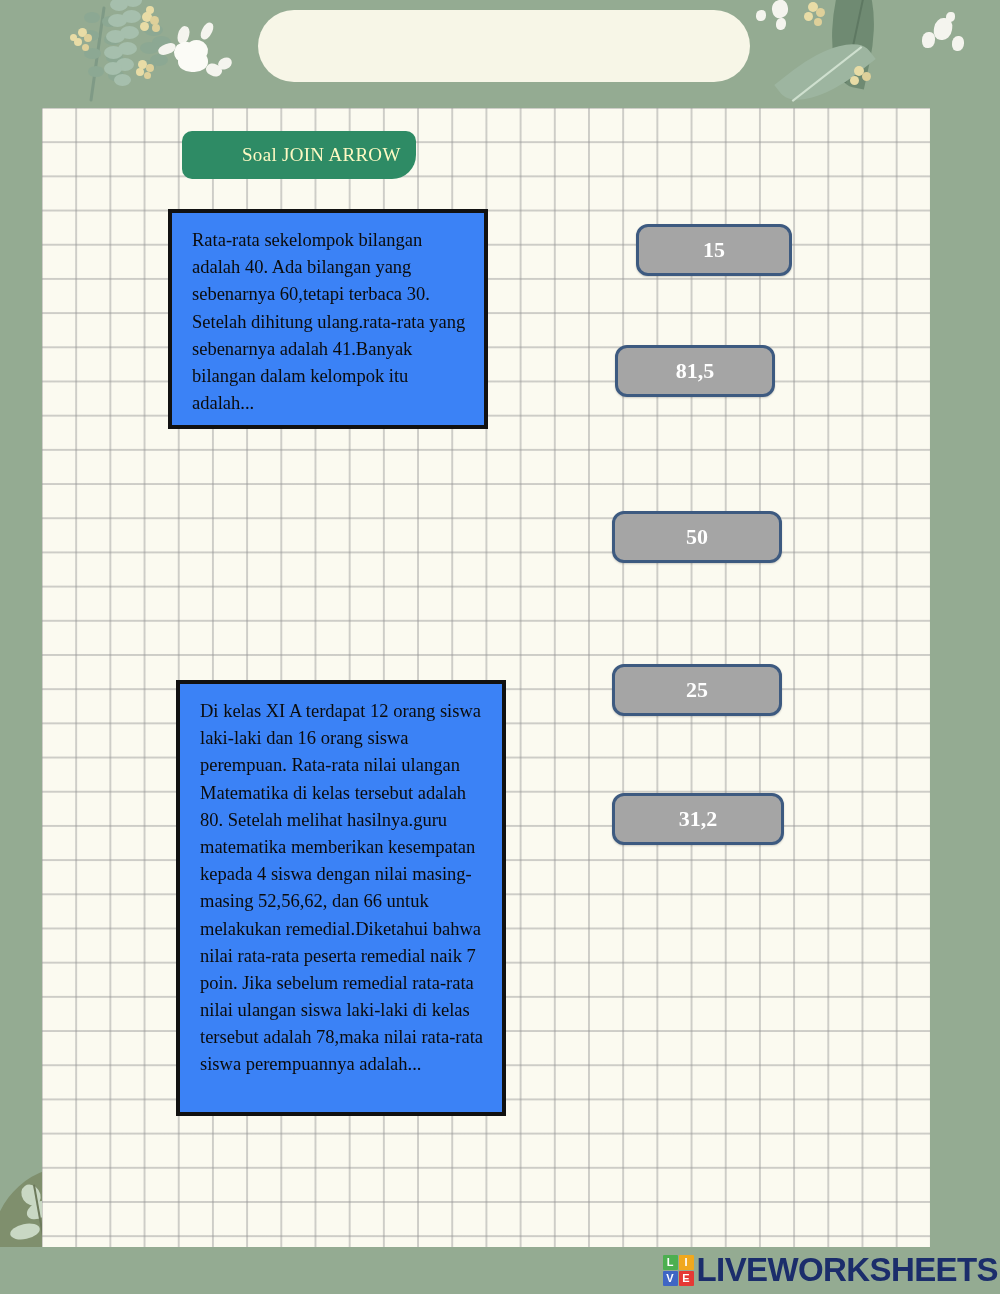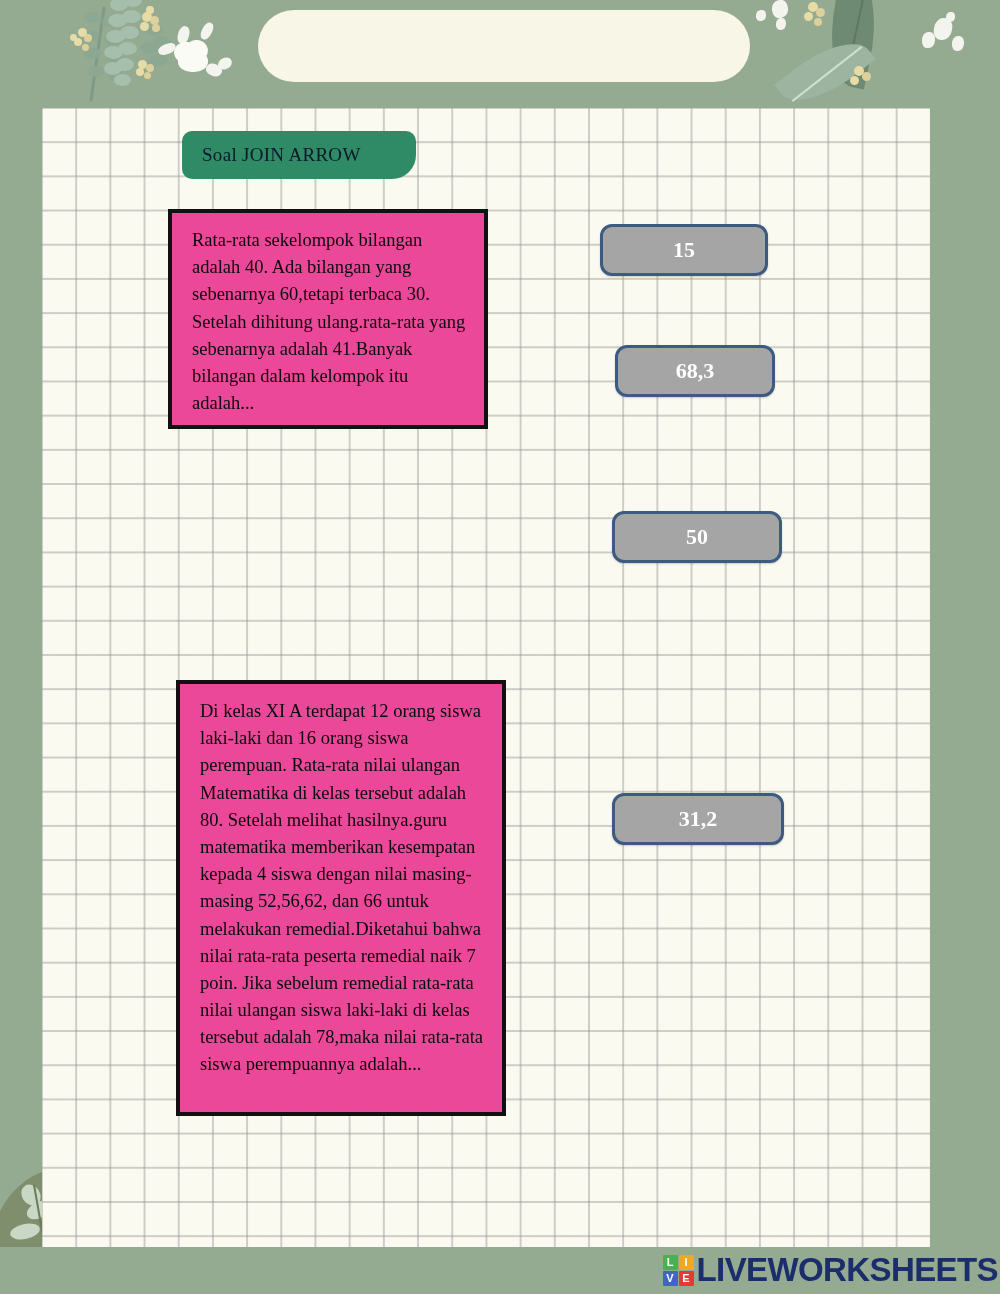--- a/index.html
+++ b/index.html
@@ -110,33 +110,33 @@
 
   
   .soal-banner {
     position: absolute;
     left: 182px;
     top: 131px;
     width: 234px;
     height: 48px;
     background: #2e8b65;
     border-radius: 10px 10px 24px 10px;
-    color: #0f172a;
+    color: #fef9c3;
     font-size: 19px;
     display: flex;
     align-items: center;
-    padding-left: 20px;
+    padding-left: 60px;
     box-sizing: border-box;
     letter-spacing: 0.3px;
   }
 
   
   .qbox {
     position: absolute;
-    background: #ec4899;
+    background: #3b82f6;
     border: 4px solid #111111;
     box-sizing: border-box;
     font-size: 18.5px;
     line-height: 1.47;
     color: #0b0b0b;
     padding: 14px 16px 14px 20px;
   }
   #q1 { left: 168px; top: 209px;  width: 320px; height: 220px; }
   #q2 { left: 176px; top: 477px;  width: 320px; height: 179px; }
   #q3 { left: 176px; top: 680px;  width: 330px; height: 436px; }
@@ -149,21 +149,21 @@
     border-radius: 12px;
     box-sizing: border-box;
     color: #ffffff;
     font-weight: bold;
     font-size: 22px;
     display: flex;
     align-items: center;
     justify-content: center;
     box-shadow: 0 1px 2px rgba(0,0,0,0.18);
   }
-  #a1 { left: 600px; top: 224px; width: 168px; height: 52px; }
+  #a1 { left: 636px; top: 224px; width: 156px; height: 52px; }
   #a2 { left: 615px; top: 345px; width: 160px; height: 52px; }
   #a3 { left: 612px; top: 511px; width: 170px; height: 52px; }
   #a4 { left: 612px; top: 664px; width: 170px; height: 52px; }
   #a5 { left: 612px; top: 793px; width: 172px; height: 52px; }
 
   
   .footer {
     position: absolute;
     left: 0;
     top: 1247px;
@@ -311,22 +311,23 @@
   <div class="title-pill"></div>
 
   <div class="sheet"></div>
 
   <div class="soal-banner">Soal JOIN ARROW</div>
 
   <div class="qbox" id="q1">Rata-rata sekelompok bilangan adalah 40. Ada bilangan yang sebenarnya 60,tetapi terbaca 30. Setelah dihitung ulang.rata-rata yang sebenarnya adalah 41.Banyak bilangan dalam kelompok itu adalah...</div>
   <div class="qbox" id="q3">Di kelas XI A terdapat 12 orang siswa laki-laki dan 16 orang siswa perempuan. Rata-rata nilai ulangan Matematika di kelas tersebut adalah 80. Setelah melihat hasilnya.guru matematika memberikan kesempatan kepada 4 siswa dengan nilai masing-masing 52,56,62, dan 66 untuk melakukan remedial.Diketahui bahwa nilai rata-rata peserta remedial naik 7 poin. Jika sebelum remedial rata-rata nilai ulangan siswa laki-laki di kelas tersebut adalah 78,maka nilai rata-rata siswa perempuannya adalah...</div>
 
   <div class="abtn" id="a1">15</div>
-  <div class="abtn" id="a2">68,3</div>
+  <div class="abtn" id="a2">81,5</div>
   <div class="abtn" id="a3">50</div>
+  <div class="abtn" id="a4">25</div>
   <div class="abtn" id="a5">31,2</div>
 
   <div class="footer"></div>
   <div class="lw-logo">
     <div class="lw-squares">
       <div class="lw-sq" style="background:#4caf50;">L</div>
       <div class="lw-sq" style="background:#f0a81e;">I</div>
       <div class="lw-sq" style="background:#3f66c4;">V</div>
       <div class="lw-sq" style="background:#e53935;">E</div>
     </div>

